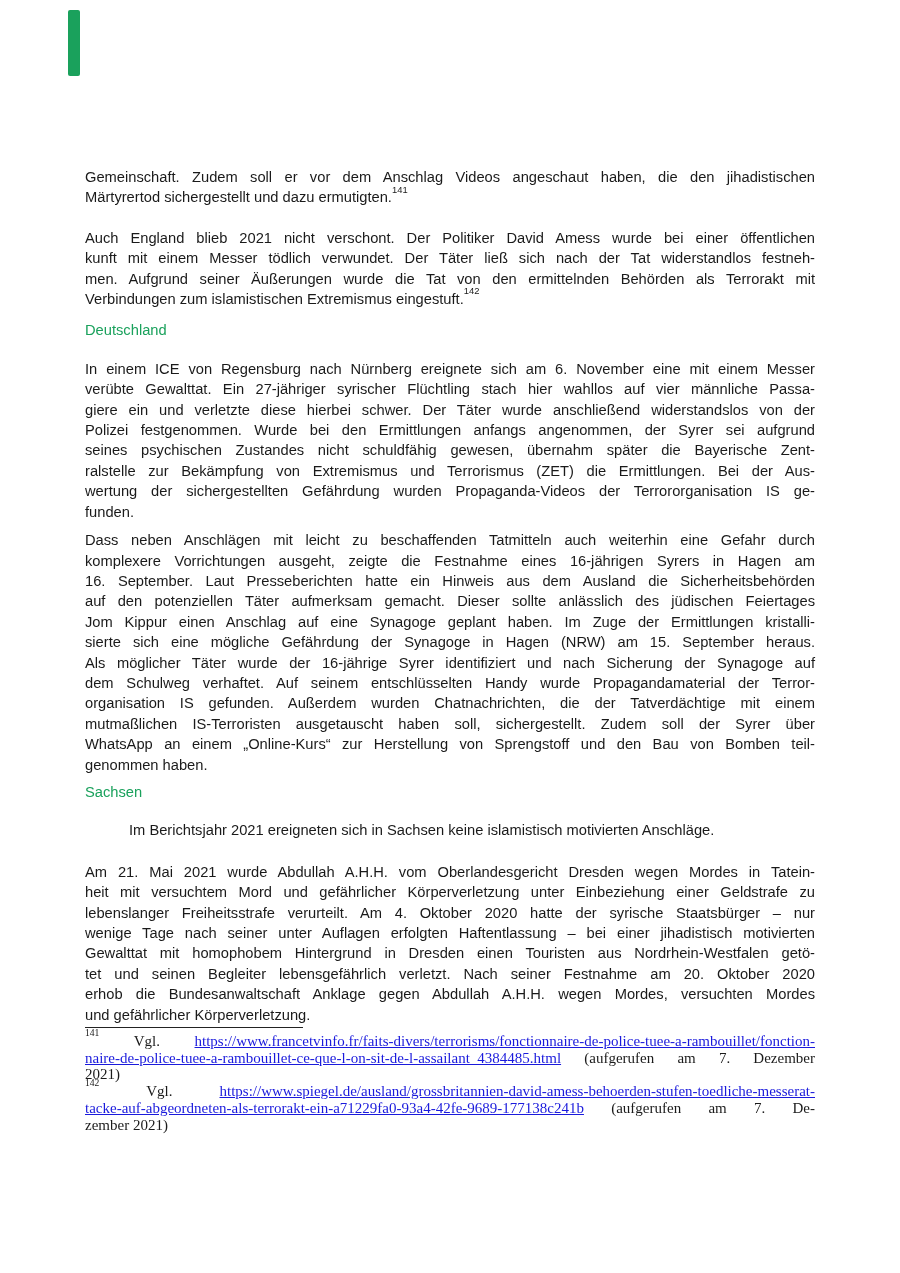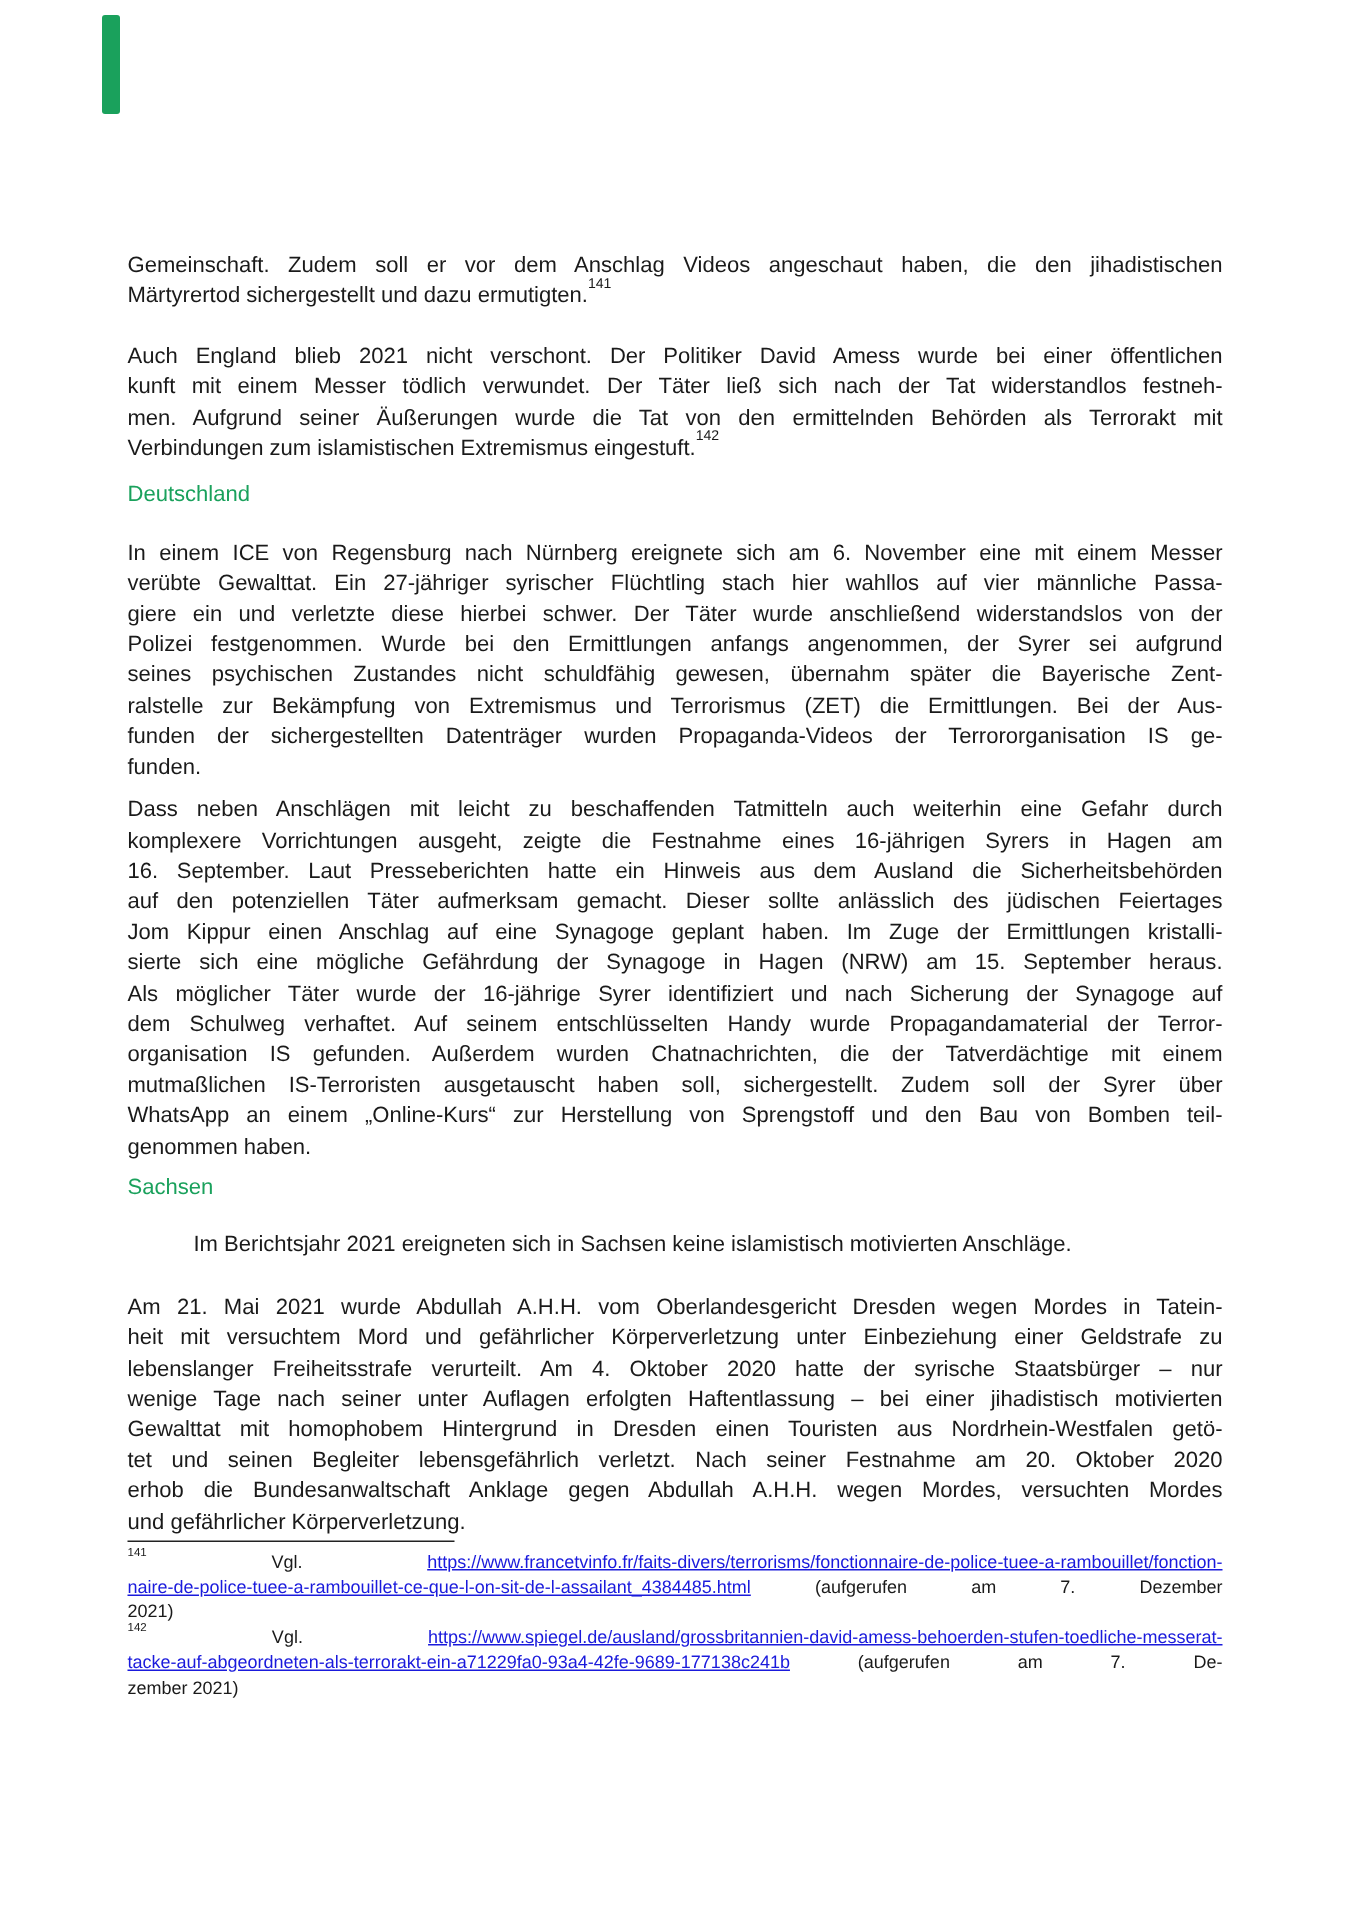--- a/index.html
+++ b/index.html
@@ -22,21 +22,21 @@
   .content{
     position:absolute;left:85px;top:0;width:730px;
   }
   .para{font-size:14.7px;line-height:20.4px;}
   .para .line{text-align:justify;text-align-last:justify;}
   .para .line.last{text-align:left;text-align-last:left;}
   .heading{
     font-size:14.7px;line-height:20.4px;
     color:var(--accent-green,#1aa15c);
   }
-  .fn{font-size:12px;line-height:16.7px;}
+  .fn{font-size:15px;line-height:16.7px;font-family:Liberation Serif, serif;}
   .fn .line{text-align:justify;text-align-last:justify;}
   .fn .line.last{text-align:right;text-align-last:left;}
   .fn-rule{
     width:218px;height:0;border:none;border-top:1px solid #222;
     margin:0;
   }
   sup.ref{
     font-size:0.64em;line-height:0;position:relative;top:-0.42em;
   }
   a.link{
@@ -66,21 +66,21 @@
         <div class="line last"><span>Verbindungen zum islamistischen Extremismus eingestuft.</span><sup class="ref">142</sup></div>
       </div>
       <div class="heading" style="margin-top: 11px;">Deutschland</div>
       <div class="para" style="margin-top: 18px;">
         <div class="line"><span>In einem ICE von Regensburg nach Nürnberg ereignete sich am 6. November eine mit einem Messer</span></div>
         <div class="line"><span>verübte Gewalttat. Ein 27-jähriger syrischer Flüchtling stach hier wahllos auf vier männliche Passa-</span></div>
         <div class="line"><span>giere ein und verletzte diese hierbei schwer. Der Täter wurde anschließend widerstandslos von der</span></div>
         <div class="line"><span>Polizei festgenommen. Wurde bei den Ermittlungen anfangs angenommen, der Syrer sei aufgrund</span></div>
         <div class="line"><span>seines psychischen Zustandes nicht schuldfähig gewesen, übernahm später die Bayerische Zent-</span></div>
         <div class="line"><span>ralstelle zur Bekämpfung von Extremismus und Terrorismus (ZET) die Ermittlungen. Bei der Aus-</span></div>
-        <div class="line"><span>funden der sichergestellten Datenträger wurden Propaganda-Videos der Terrororganisation IS ge-</span></div>
+        <div class="line"><span>wertung der sichergestellten Gefährdung wurden Propaganda-Videos der Terrororganisation IS ge-</span></div>
         <div class="line last"><span>funden.</span></div>
       </div>
       <div class="para" style="margin-top: 8px;">
         <div class="line"><span>Dass neben Anschlägen mit leicht zu beschaffenden Tatmitteln auch weiterhin eine Gefahr durch</span></div>
         <div class="line"><span>komplexere Vorrichtungen ausgeht, zeigte die Festnahme eines 16-jährigen Syrers in Hagen am</span></div>
         <div class="line"><span>16. September. Laut Presseberichten hatte ein Hinweis aus dem Ausland die Sicherheitsbehörden</span></div>
         <div class="line"><span>auf den potenziellen Täter aufmerksam gemacht. Dieser sollte anlässlich des jüdischen Feiertages</span></div>
         <div class="line"><span>Jom Kippur einen Anschlag auf eine Synagoge geplant haben. Im Zuge der Ermittlungen kristalli-</span></div>
         <div class="line"><span>sierte sich eine mögliche Gefährdung der Synagoge in Hagen (NRW) am 15. September heraus.</span></div>
         <div class="line"><span>Als möglicher Täter wurde der 16-jährige Syrer identifiziert und nach Sicherung der Synagoge auf</span></div>

